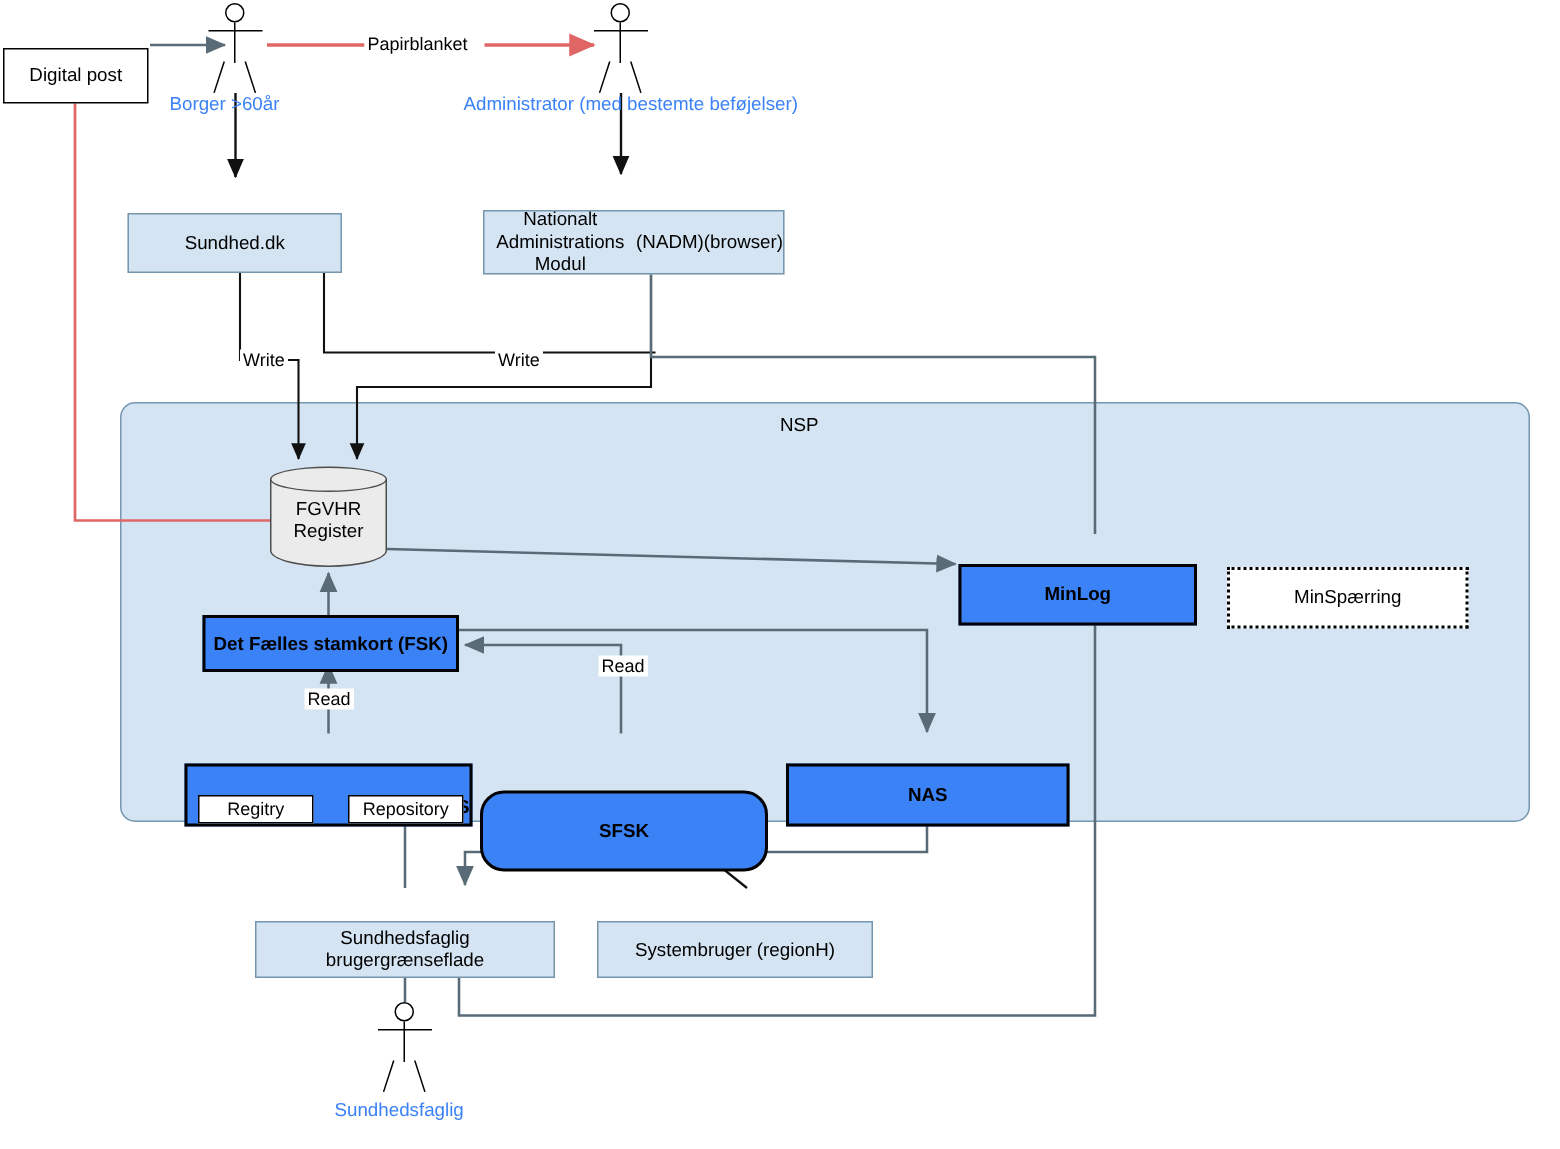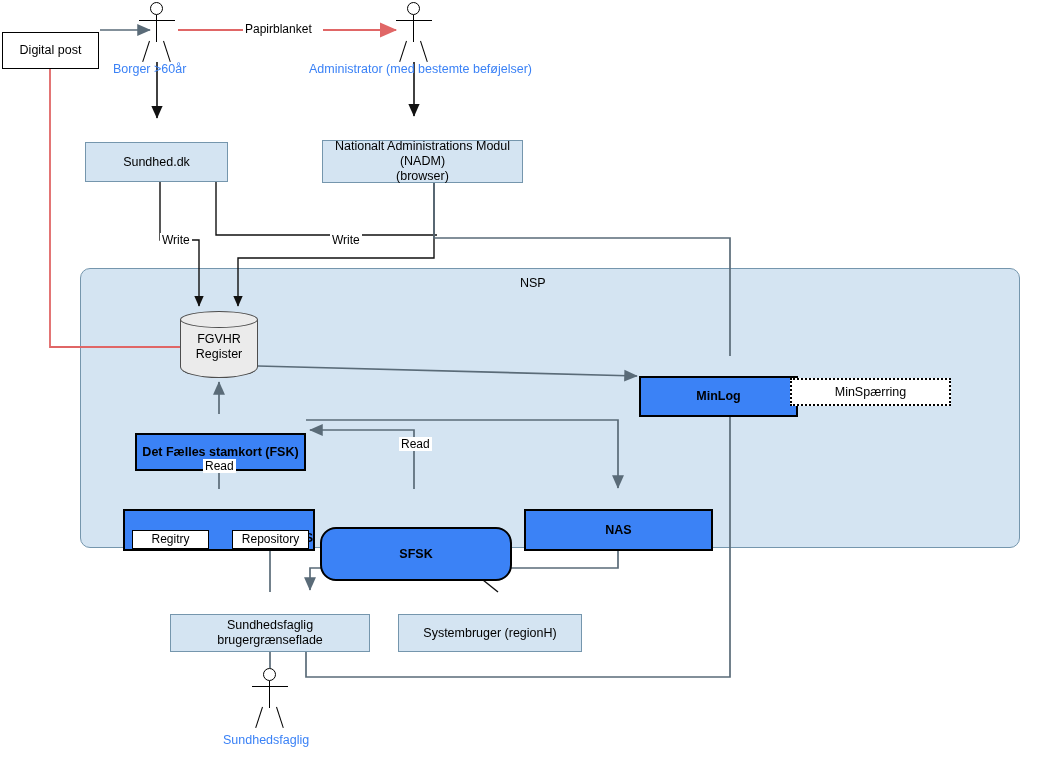--- a/index.html
+++ b/index.html
@@ -118,44 +118,44 @@
   </svg>
 
   <div class="node plainbox" style="left:2px;top:12px;width:97px;height:37px;">
     <span>Digital post</span>
   </div>
 
   <div class="node blue" style="left:85px;top:122px;width:143px;height:40px;">
     <span>Sundhed.dk</span>
   </div>
 
-  <div class="node blue" style="left:322px;top:120px;width:201px;height:43px;flex-direction:column;justify-content:center;align-items:center;">
+  <div class="node blue" style="left:322px;top:120px;width:201px;height:43px;flex-direction:row;justify-content:center;align-items:center;">
     <span>Nationalt Administrations Modul</span>
     <span>(NADM)</span>
     <span>(browser)</span>
   </div>
 
   <div class="cyl">
     <div class="body"></div>
     <div class="top"></div>
     <div class="txt">
       <div>FGVHR</div>
       <div>Register</div>
     </div>
   </div>
 
-  <div class="node thickbox" style="left:135px;top:413px;width:171px;height:38px;">
+  <div class="node thickbox" style="left:135px;top:390px;width:171px;height:38px;">
     <span>Det Fælles stamkort (FSK)</span>
   </div>
 
   <div class="node thickbox" style="left:639px;top:356px;width:159px;height:41px;">
     <span>MinLog</span>
   </div>
 
-  <div class="node dottedbox" style="left:790px;top:358px;width:161px;height:28px;">
+  <div class="node dottedbox" style="left:818px;top:358px;width:161px;height:41px;">
     <span>MinSpærring</span>
   </div>
 
   <div class="node thickbox" style="left:123px;top:489px;width:192px;height:42px;position:absolute;">
     <span style="position:absolute;left:0;top:20px;width:100%;text-align:right;">DDS</span>
     <div class="subbox" style="left:7px;top:19px;width:77px;height:19px;">
       <span>Regitry</span>
     </div>
     <div class="subbox" style="left:107px;top:19px;width:77px;height:19px;">
       <span>Repository</span>

